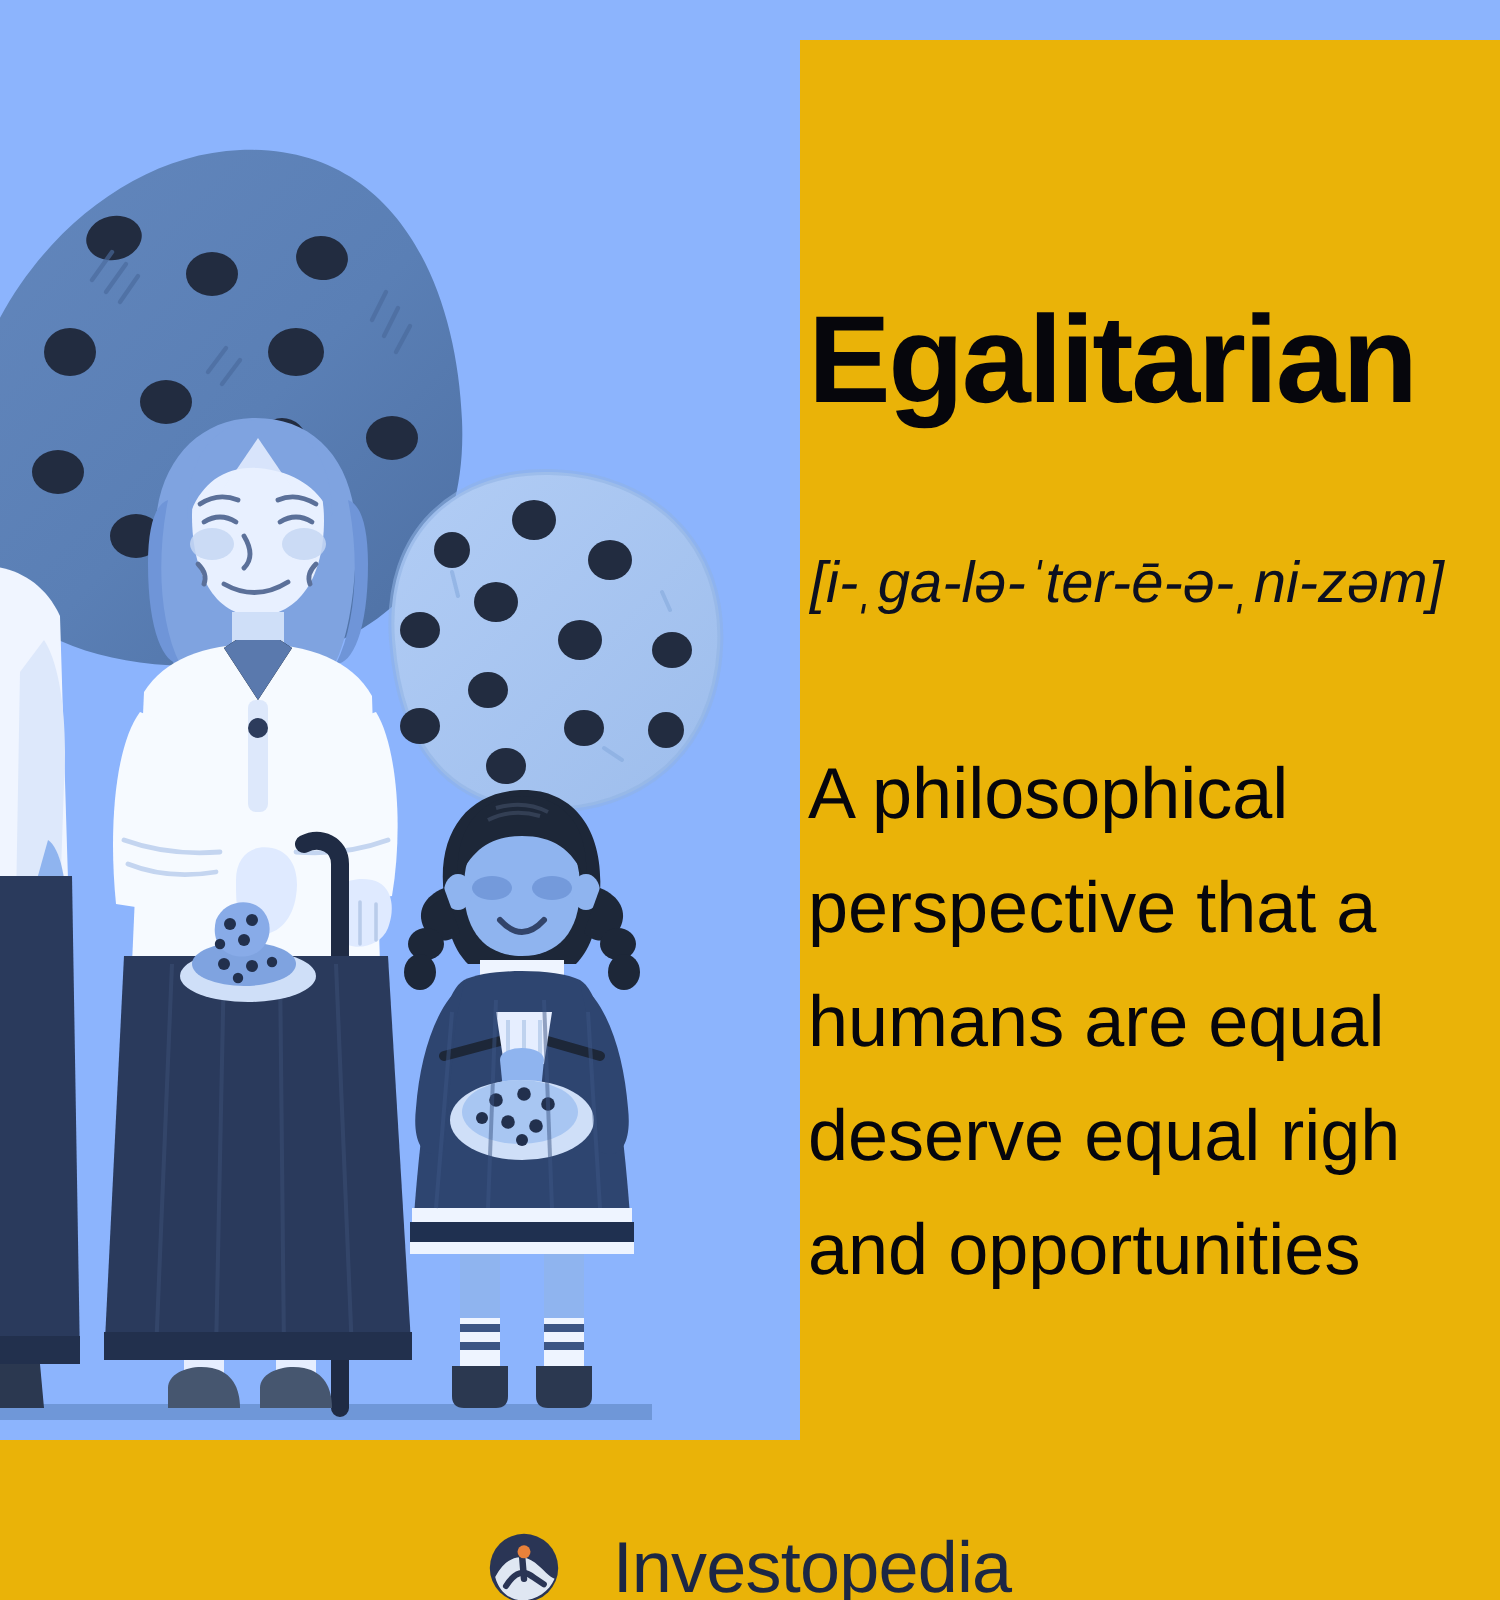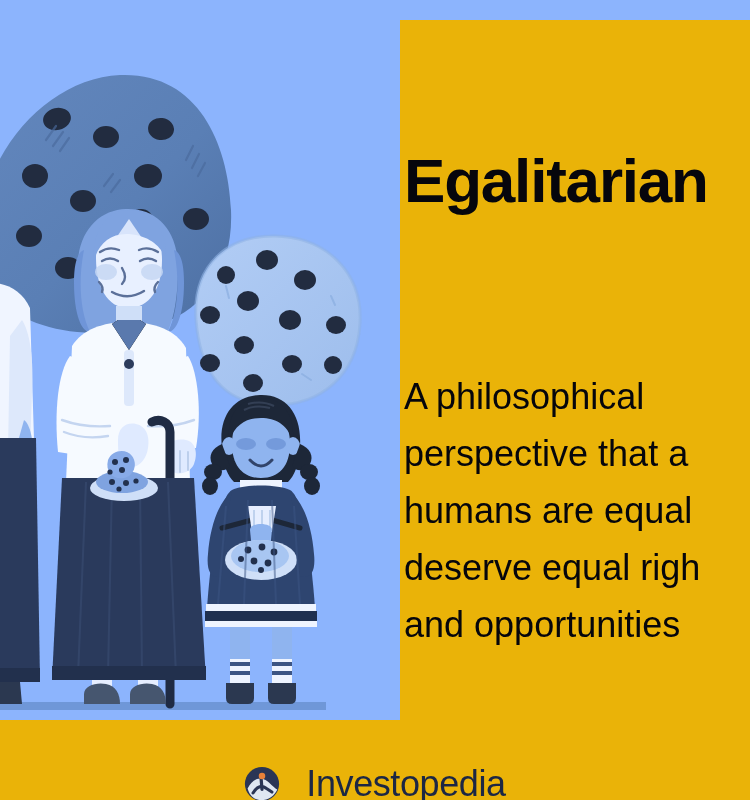--- a/index.html
+++ b/index.html
@@ -358,20 +358,21 @@
 
           <path d="M226 663 h28 v15 q0 6 -6 6 h-16 q-6 0 -6 -6 Z" fill="#2b3850"></path>
           <path d="M268 663 h28 v15 q0 6 -6 6 h-16 q-6 0 -6 -6 Z" fill="#2b3850"></path>
         </g>
       </g>
     </svg>
   </div>
 
   <div id="text-col">
     <div id="term">Egalitarian</div>
+    <div id="pronunciation">[i-ˌga-lə-ˈter-ē-ə-ˌni-zəm]</div>
     <div id="definition">
       <span class="defline">A philosophical</span>
       <span class="defline">perspective that a</span>
       <span class="defline">humans are equal</span>
       <span class="defline">deserve equal righ</span>
       <span class="defline">and opportunities</span>
     </div>
   </div>
 
   <div id="logo">

